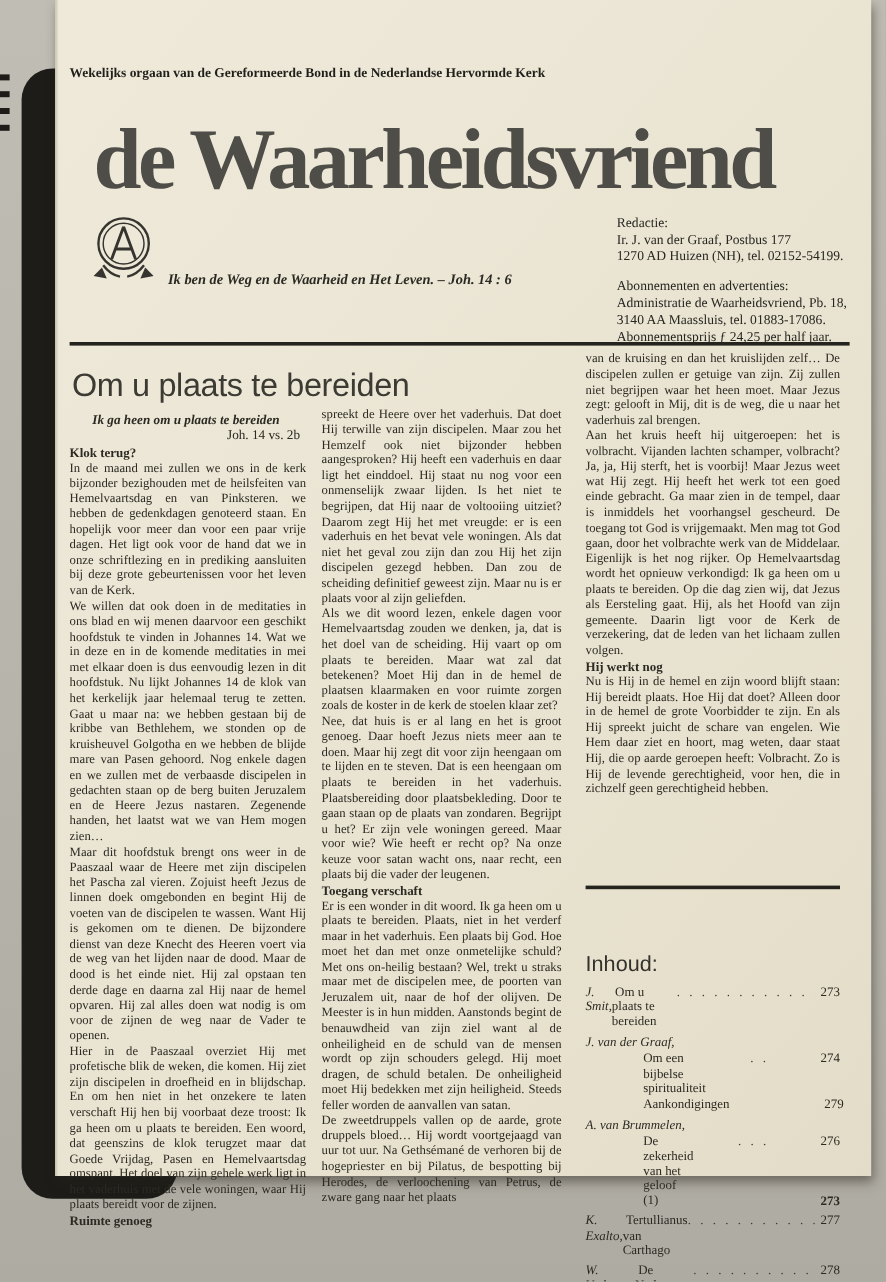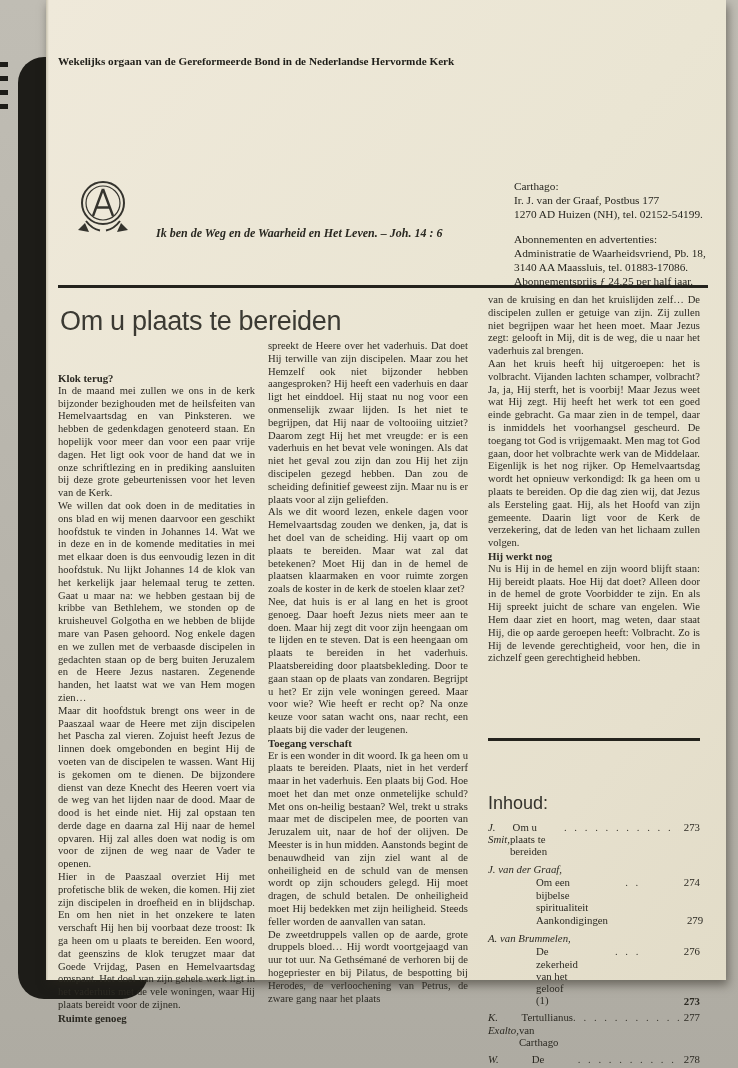--- a/index.html
+++ b/index.html
@@ -23,21 +23,21 @@
               font-size:11.2px; font-weight:bold; color:#201f1a; }
   .hdr-right { position:absolute; left:472px; top:54px; width:200px;
                font-size:11.2px; line-height:14px; color:#26251f; }
 
   .mast-title { position:absolute; left:32px; top:97px; white-space:nowrap;
                 font-weight:bold; font-size:72px; line-height:1; letter-spacing:-3px;
                 color:#4e4d48; }
 
   .logo { position:absolute; left:30px; top:178px; }
   .motto { position:absolute; left:94px; top:226px; width:330px;
-           font-style:italic; font-weight:bold; font-size:12px; color:#2a2922;margin-left:16px; }
+           font-style:italic; font-weight:bold; font-size:12px; color:#2a2922; }
 
   .colophon { position:absolute; left:468px; top:179px; width:208px;
               font-size:11.3px; line-height:14px; color:#26251f; }
   .colophon .block2 { margin-top:11px; }
 
   .rule1 { position:absolute; left:12px; top:285px; width:650px; height:3px; background:#24231d; }
 
   .art-title { position:absolute; left:14px; top:306px; white-space:nowrap;
                font-family:"Liberation Sans", sans-serif; font-size:27px; letter-spacing:-0.3px;
                color:#3b3a33; }
@@ -81,52 +81,57 @@
   <div class="tick" style="top:62px;"></div>
   <div class="tick" style="top:76px;"></div>
   <div class="tick" style="top:90px;"></div>
   <div class="tick" style="top:104px;"></div>
 
   <div class="page">
     <div class="page-edge"></div>
 
     <div class="hdr-left">Wekelijks orgaan van de Gereformeerde Bond in de Nederlandse Hervormde Kerk</div>
 
+    <div class="mast-title">de Waarheidsvriend</div>
 
     <div class="logo">
       <svg width="54" height="58" viewBox="0 0 54 58">
         <g fill="none" stroke="#35342e" stroke-width="2">
           <circle cx="27" cy="25" r="21"></circle>
           <circle cx="27" cy="25" r="17" stroke-width="1.2"></circle>
           <path d="M27 11 L17 38 M27 11 L37 38 M20.5 29.5 L33.5 29.5" stroke-width="2.4"></path>
           <path d="M10 43 Q16 51 24 52.5 M44 43 Q38 51 30 52.5" stroke-width="2"></path>
         </g>
         <path d="M9 45 L2 52 L13 54 Z" fill="#35342e"></path>
         <path d="M45 45 L52 52 L41 54 Z" fill="#35342e"></path>
       </svg>
     </div>
     <div class="motto">Ik ben de Weg en de Waarheid en Het Leven. – Joh. 14 : 6</div>
 
     <div class="colophon">
       <div class="block1">
-        <div>Carthago:</div>
+        <div>Redactie:</div>
         <div>Ir. J. van der Graaf, Postbus 177</div>
         <div>1270 AD Huizen (NH), tel. 02152-54199.</div>
       </div>
       <div class="block2">
         <div>Abonnementen en advertenties:</div>
         <div>Administratie de Waarheidsvriend, Pb. 18,</div>
         <div>3140 AA Maassluis, tel. 01883-17086.</div>
         <div>Abonnementsprijs ƒ 24,25 per half jaar.</div>
       </div>
     </div>
 
     <div class="rule1"></div>
 
     <div class="art-title">Om u plaats te bereiden</div>
+    <div class="epigraph">
+      <div class="eline1">Ik ga heen om u plaats te bereiden</div>
+      <div class="eline2">Joh. 14 vs. 2b</div>
+    </div>
 
     <div class="bcol col1">
       <p class="bhead first">Klok terug?</p>
       <p>In de maand mei zullen we ons in de kerk bijzonder bezighouden met de heilsfeiten van Hemelvaartsdag en van Pinksteren. we hebben de gedenkdagen genoteerd staan. En hopelijk voor meer dan voor een paar vrije dagen. Het ligt ook voor de hand dat we in onze schriftlezing en in prediking aansluiten bij deze grote gebeurtenissen voor het leven van de Kerk.</p>
       <p>We willen dat ook doen in de meditaties in ons blad en wij menen daarvoor een geschikt hoofdstuk te vinden in Johannes 14. Wat we in deze en in de komende meditaties in mei met elkaar doen is dus eenvoudig lezen in dit hoofdstuk. Nu lijkt Johannes 14 de klok van het kerkelijk jaar helemaal terug te zetten. Gaat u maar na: we hebben gestaan bij de kribbe van Bethlehem, we stonden op de kruisheuvel Golgotha en we hebben de blijde mare van Pasen gehoord. Nog enkele dagen en we zullen met de verbaasde discipelen in gedachten staan op de berg buiten Jeruzalem en de Heere Jezus nastaren. Zegenende handen, het laatst wat we van Hem mogen zien…</p>
       <p>Maar dit hoofdstuk brengt ons weer in de Paaszaal waar de Heere met zijn discipelen het Pascha zal vieren. Zojuist heeft Jezus de linnen doek omgebonden en begint Hij de voeten van de discipelen te wassen. Want Hij is gekomen om te dienen. De bijzondere dienst van deze Knecht des Heeren voert via de weg van het lijden naar de dood. Maar de dood is het einde niet. Hij zal opstaan ten derde dage en daarna zal Hij naar de hemel opvaren. Hij zal alles doen wat nodig is om voor de zijnen de weg naar de Vader te openen.</p>
       <p>Hier in de Paaszaal overziet Hij met profetische blik de weken, die komen. Hij ziet zijn discipelen in droefheid en in blijdschap. En om hen niet in het onzekere te laten verschaft Hij hen bij voorbaat deze troost: Ik ga heen om u plaats te bereiden. Een woord, dat geenszins de klok terugzet maar dat Goede Vrijdag, Pasen en Hemelvaartsdag omspant. Het doel van zijn gehele werk ligt in het vaderhuis met de vele woningen, waar Hij plaats bereidt voor de zijnen.</p>
       <p class="bhead">Ruimte genoeg</p>
 
     </div>

